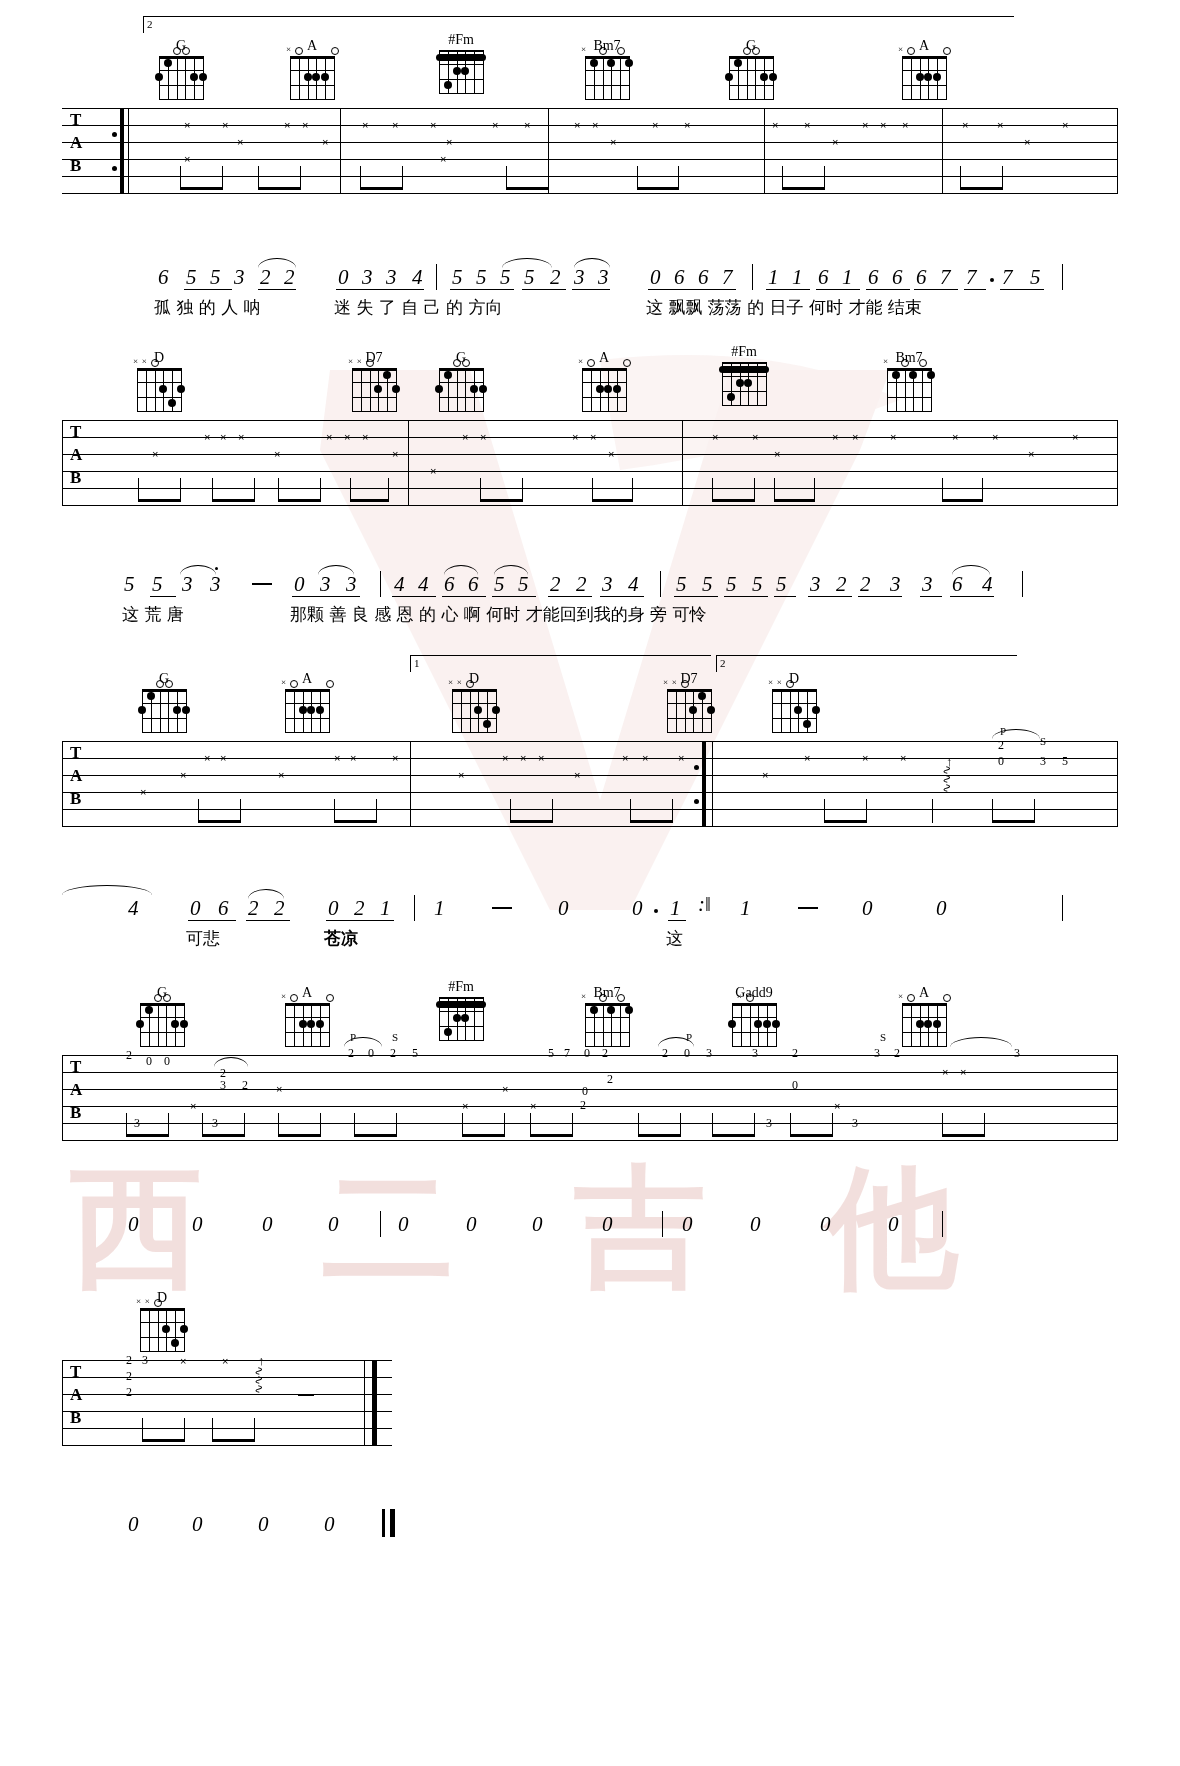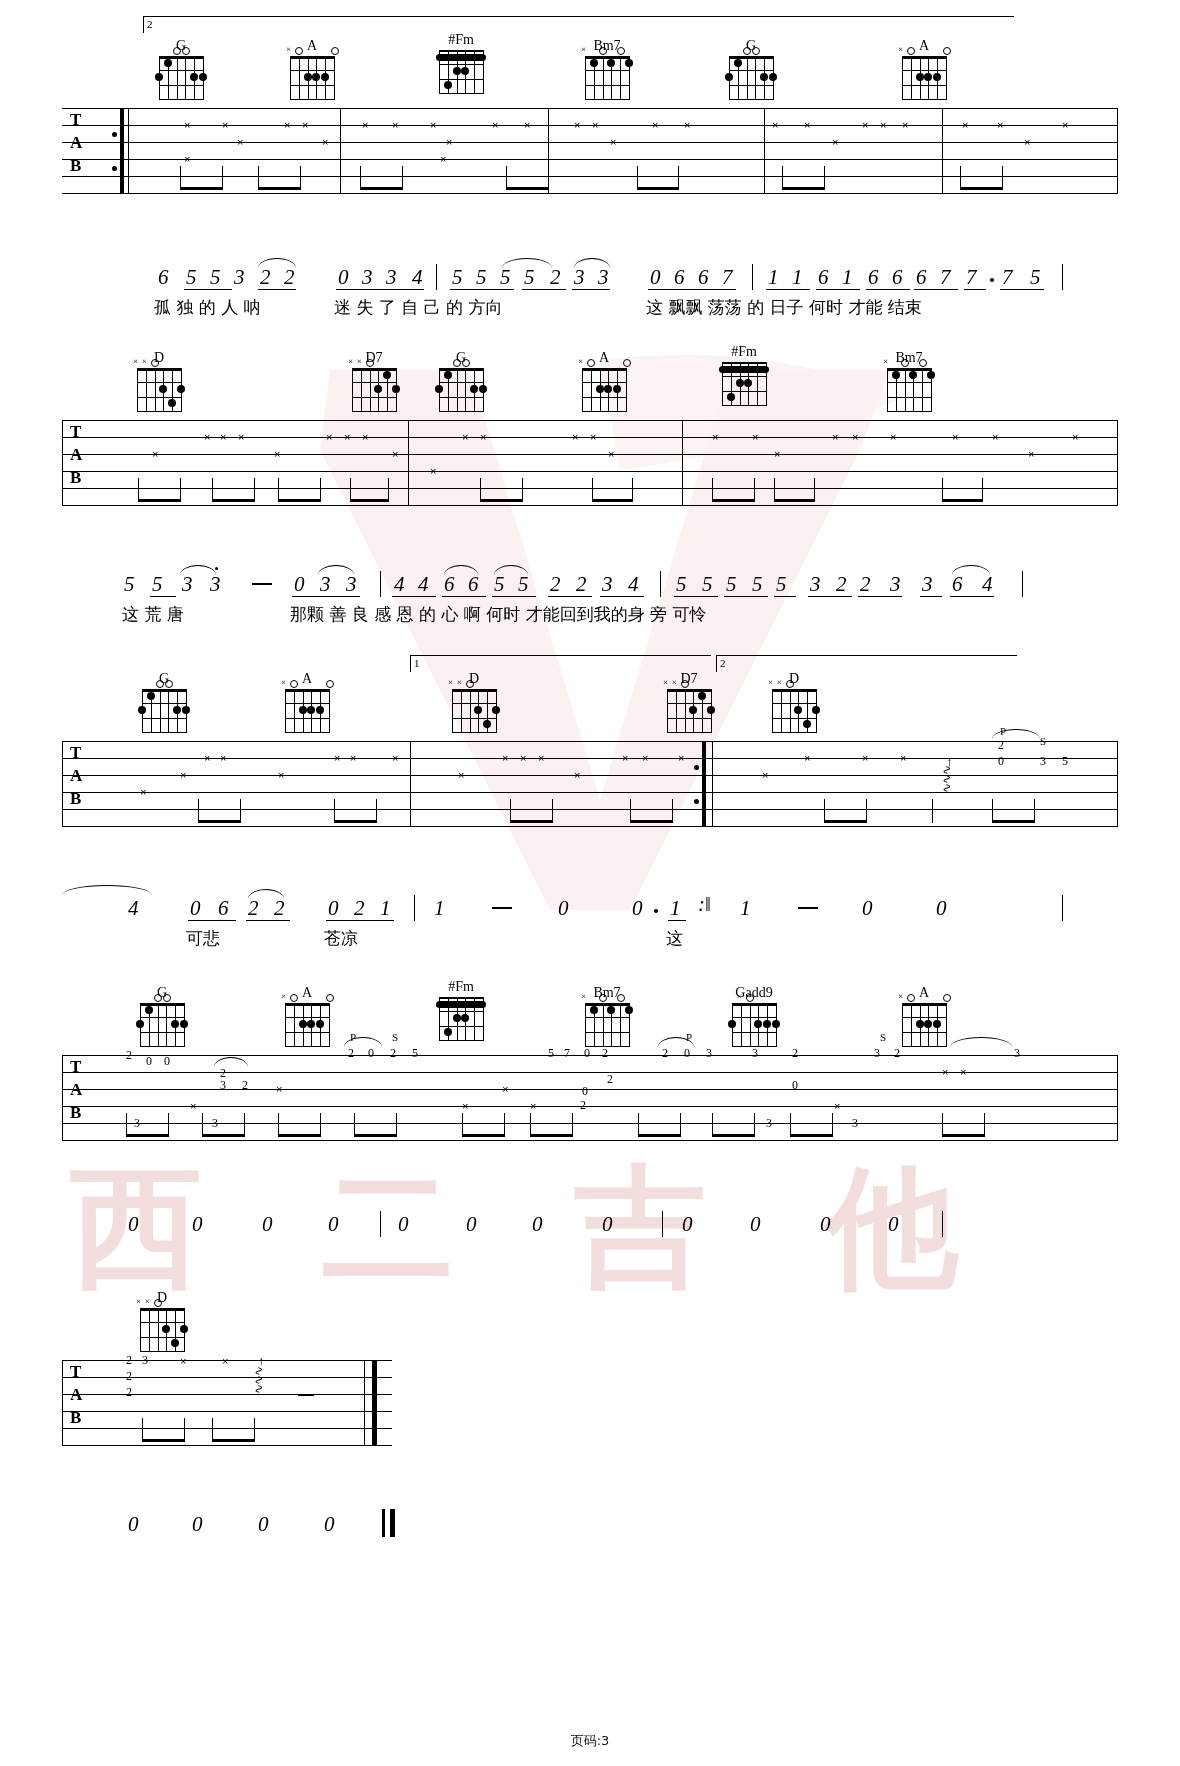--- a/index.html
+++ b/index.html
@@ -853,21 +853,21 @@
     <span class="num" style="left:608px;top:12px;">1</span>
     <div class="under" style="left:606px;top:35px;width:18px;"></div>
     <span class="num" style="left:636px;top:8px;">:‖</span>
     <span class="num" style="left:678px;top:12px;">1</span>
     <div class="dash" style="left:736px;top:22px;"></div>
     <span class="num" style="left:800px;top:12px;">0</span>
     <span class="num" style="left:874px;top:12px;">0</span>
     <div class="vb" style="left:1000px;top:10px;"></div>
 
     <span class="lyr" style="left:124px;top:44px;">可悲</span>
-    <span class="lyr" style="left:262px;top:44px;">苍凉</span>
+    <span class="lyr" style="left:262px;top:44px;font-weight:bold;">苍凉</span>
     <span class="lyr" style="left:604px;top:44px;">这</span>
   </div>
 </div>
 
 <div class="sys" style="top:975px;height:310px;">
   <div class="chord" style="left:133px;top:10px;">
     <div class="nm">G</div>
     <div class="grid">
       <div class="nut"></div>
       <div class="h" style="top:14px;"></div>
@@ -1169,15 +1169,14 @@
     <span class="num" style="left:0;top:0;font-size:0;">0 0 0 0</span>
     <span class="num" style="left:66px;top:8px;">0</span>
     <span class="num" style="left:130px;top:8px;">0</span>
     <span class="num" style="left:196px;top:8px;">0</span>
     <span class="num" style="left:262px;top:8px;">0</span>
     <div class="vb" style="left:320px;top:4px;height:28px;width:3px;"></div>
     <div class="vb" style="left:328px;top:4px;height:28px;width:5px;"></div>
   </div>
 </div>
 
-<div class="footer">页码:3</div>
 
 </div>
 
 </body></html>

